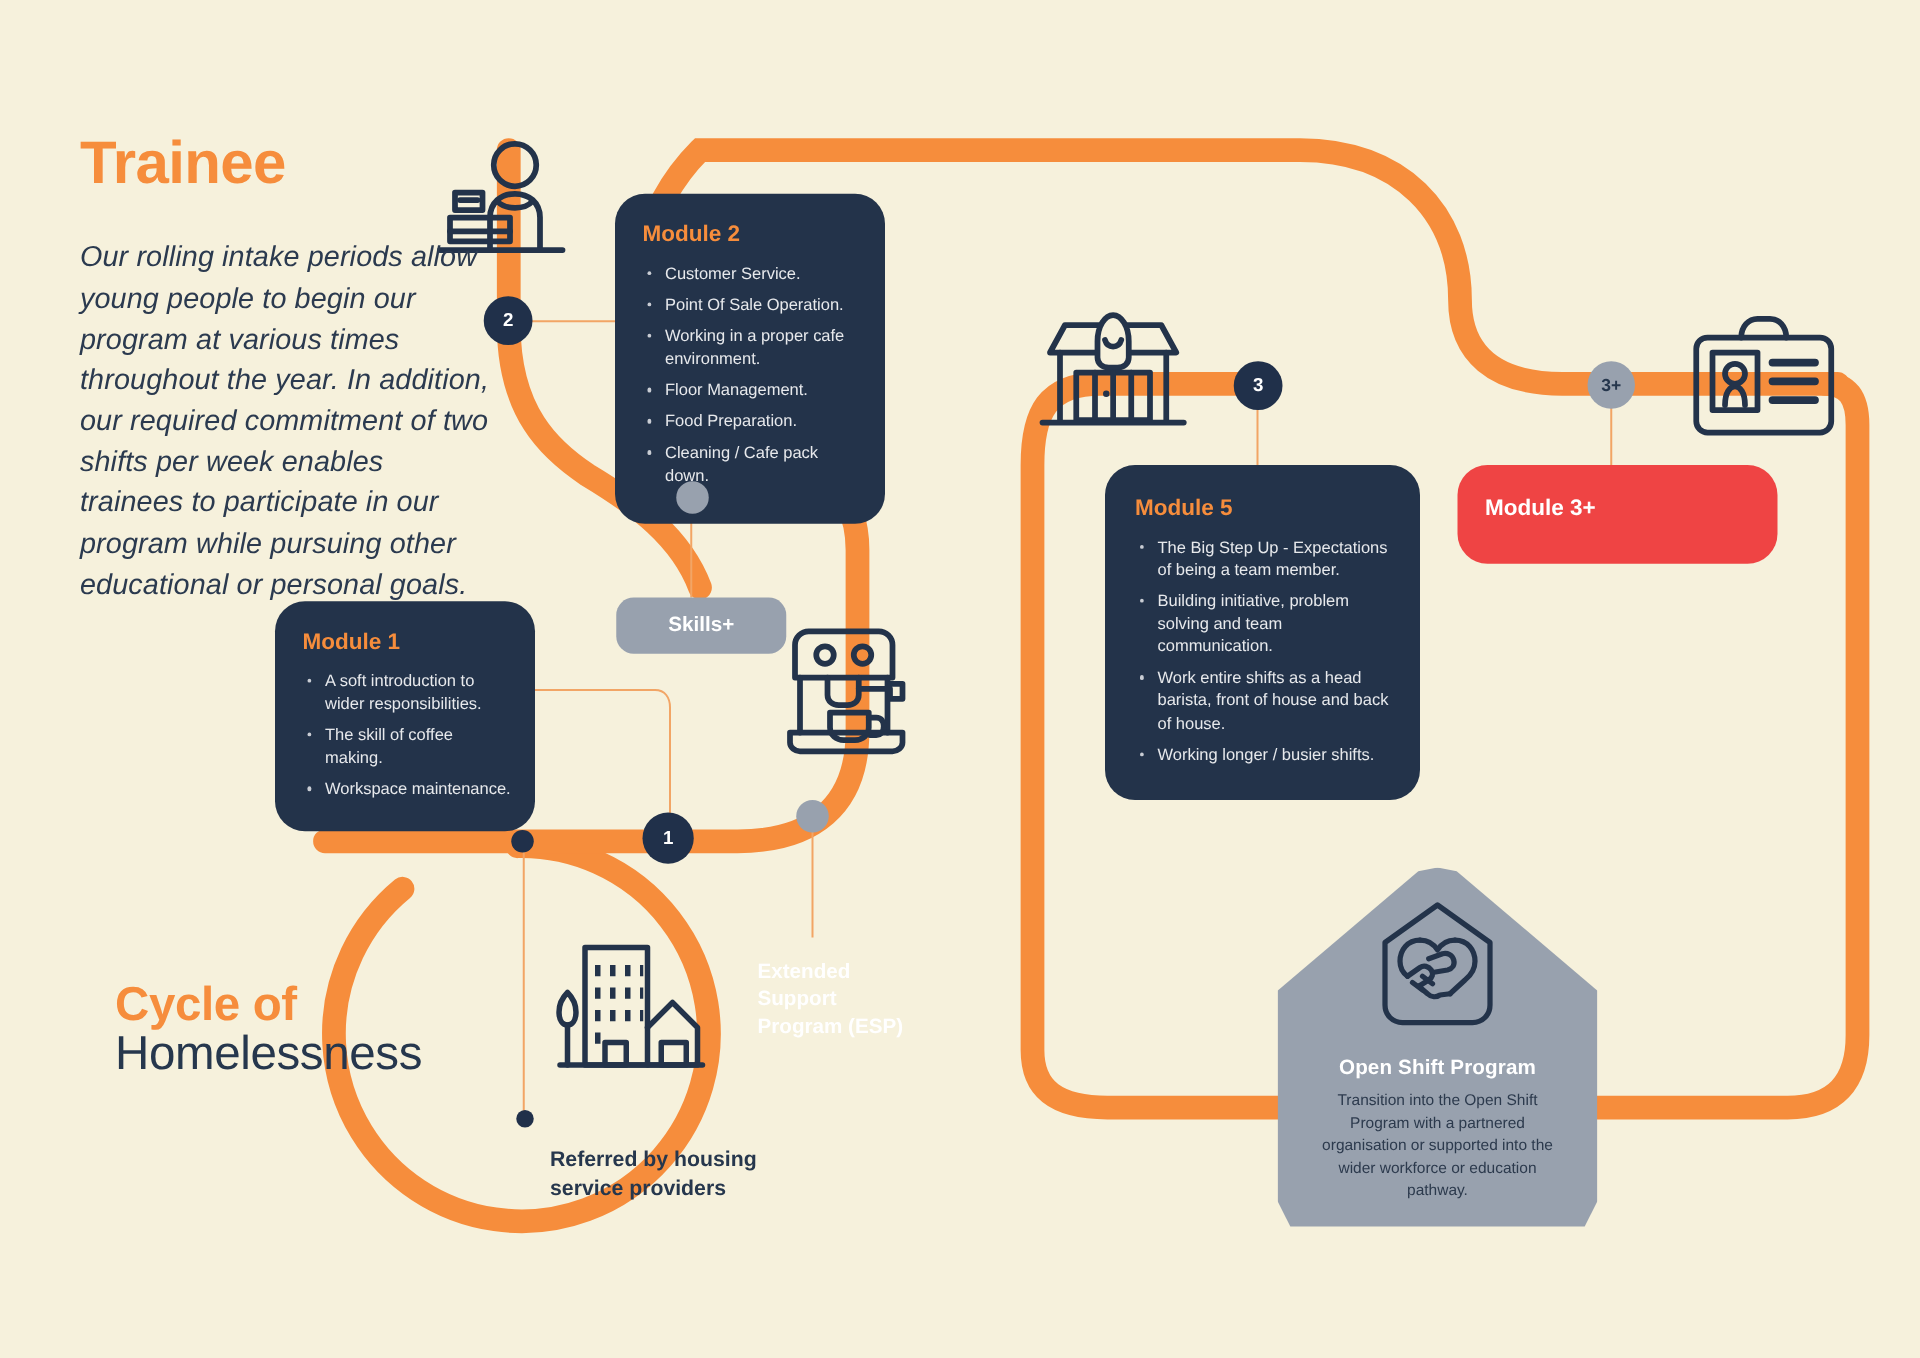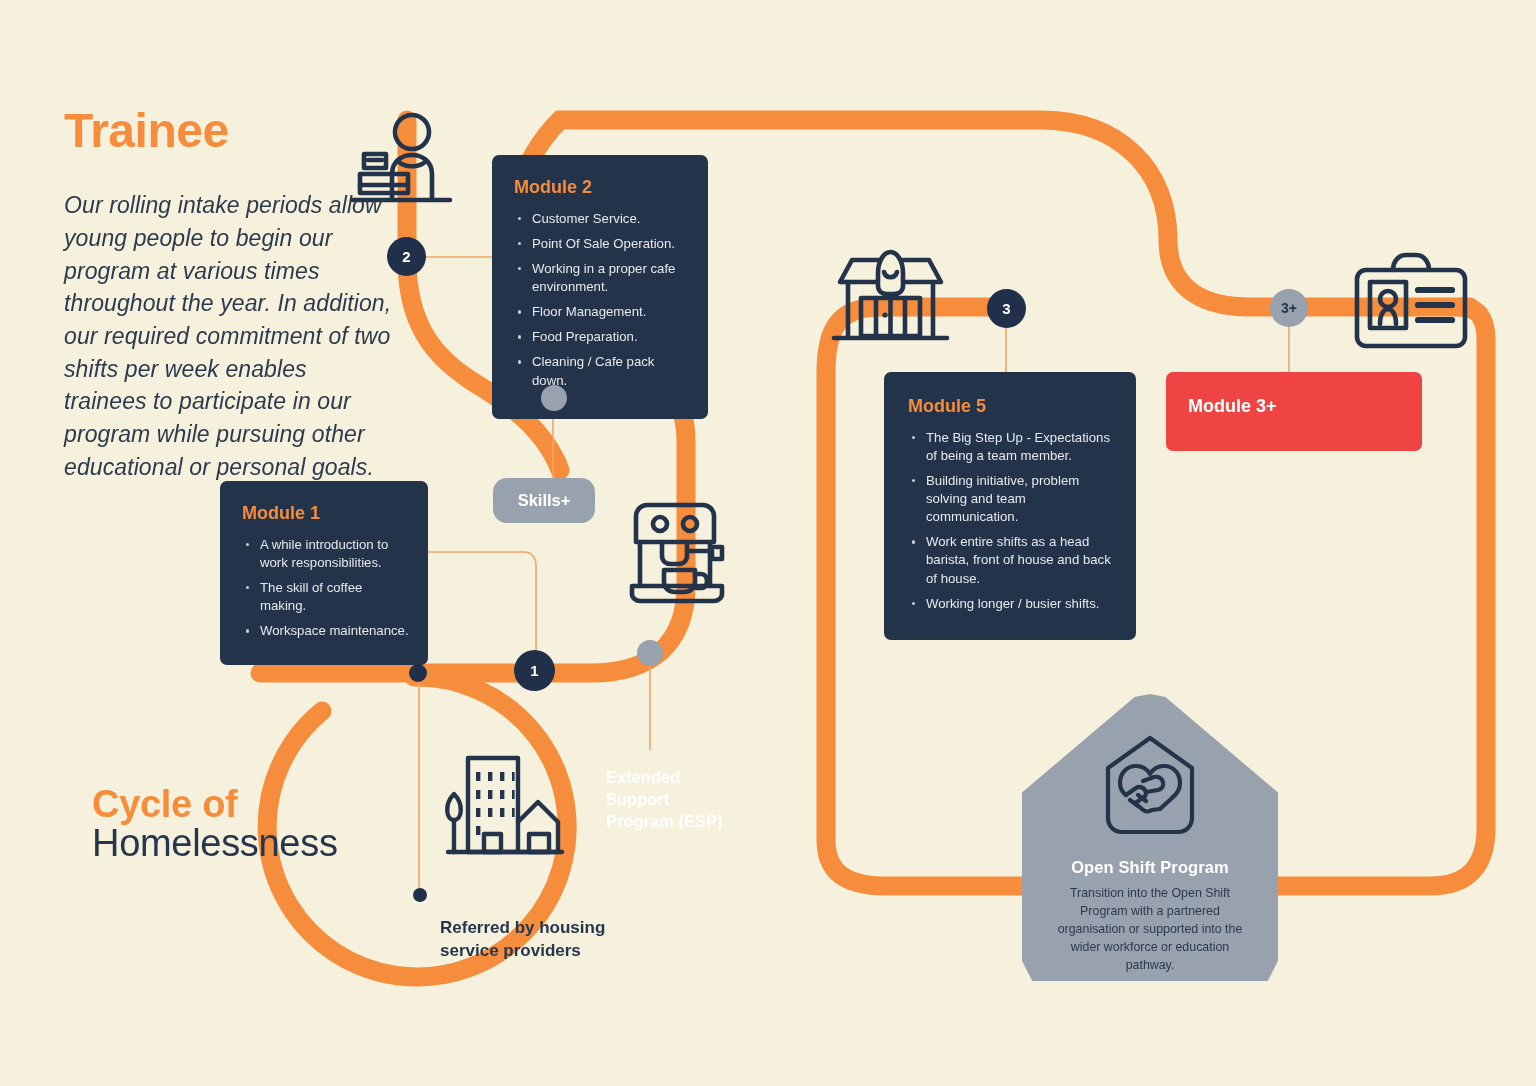--- a/index.html
+++ b/index.html
@@ -30,21 +30,21 @@
     margin-top:28px;font-size:23px;line-height:1.42;color:#2B3A4F;
     letter-spacing:0.1px;
     font-style:italic;
   }
 
   .cycle-block{left:92px;top:783px;width:270px;z-index:6;}
   .cycle-l1{font-size:38px;font-weight:bold;color:#F68D3C;letter-spacing:-0.3px;}
   .cycle-l2{font-size:38px;color:#26374D;letter-spacing:-0.3px;margin-top:-4px;}
 
   
-  .card{border-radius:7px;box-sizing:border-box;}
+  .card{border-radius:24px;box-sizing:border-box;}
   .card-dark{background:#23334A;}
   .card-grey{background:#ef4444;}
   .card-title{font-size:18px;font-weight:bold;margin-bottom:12px;}
   .card-dark .card-title{color:#F68D3C;}
   .card-grey .card-title{color:#FFFFFF;}
   .card ul{margin:0;padding:0 0 0 16px;list-style:none;}
   .card li{
     position:relative;font-size:13.2px;line-height:1.37;
     color:#E7E9EC;margin-bottom:7px;padding-left:2px;
   }
@@ -58,36 +58,36 @@
   #card-m2{left:492px;top:155px;width:216px;padding:22px 18px 22px 22px;}
   #card-m3{left:884px;top:372px;width:252px;padding:24px 18px 20px 24px;}
   #card-m3p{left:1166px;top:372px;width:256px;padding:24px 20px 22px 22px;}
 
   
   .pill{
     background:#98A1AE;border-radius:14px;display:flex;
     align-items:center;justify-content:center;color:#FFFFFF;
     font-weight:bold;box-sizing:border-box;
   }
-  #pill-skills{left:493px;top:478px;width:102px;height:45px;font-size:16.5px;}
+  #pill-skills{left:493px;top:478px;width:136px;height:45px;font-size:16.5px;}
   #pill-esp{
     left:588px;top:748px;width:118px;height:106px;border-radius:14px;
     display:block;padding:18px 0 0 18px;font-size:16.5px;line-height:1.34;
     color:#FFFFFF;font-weight:bold;
   }
 
   
   #pentagon{
     left:1022px;top:694px;width:256px;height:290px;z-index:4;
     background:#98A1AE;
     clip-path:polygon(0% 34%, 44% 1%, 50% 0%, 56% 1%, 100% 34%, 100% 92%, 96% 99%, 4% 99%, 0% 92%);
     border-radius:18px;
   }
   #pentagon-inner{
-    position:absolute;left:0;top:14px;width:100%;height:100%;
+    position:absolute;left:0;top:0;width:100%;height:100%;
     display:flex;flex-direction:column;align-items:center;
   }
   #osp-icon{margin-top:26px;}
   #osp-title{
     margin-top:16px;font-size:16.5px;font-weight:bold;color:#FFFFFF;
     letter-spacing:0.1px;
   }
   #osp-body{
     margin-top:8px;font-size:12.4px;line-height:1.45;color:#2C3A4D;
     text-align:center;width:205px;
@@ -266,21 +266,21 @@
     <div class="cycle-l2">Homelessness</div>
   </div>
 
   <div class="abs" id="referred-label">Referred by housing service providers</div>
 
   <div id="card-layer">
 
     <div class="abs card card-dark" id="card-m1">
       <div class="card-title">Module 1</div>
       <ul>
-        <li>A while introduction to work responsibilities.</li>
+        <li>A soft introduction to wider responsibilities.</li>
         <li>The skill of coffee making.</li>
         <li>Workspace maintenance.</li>
       </ul>
     </div>
 
     <div class="abs card card-dark" id="card-m2">
       <div class="card-title">Module 2</div>
       <ul>
         <li>Customer Service.</li>
         <li>Point Of Sale Operation.</li>

